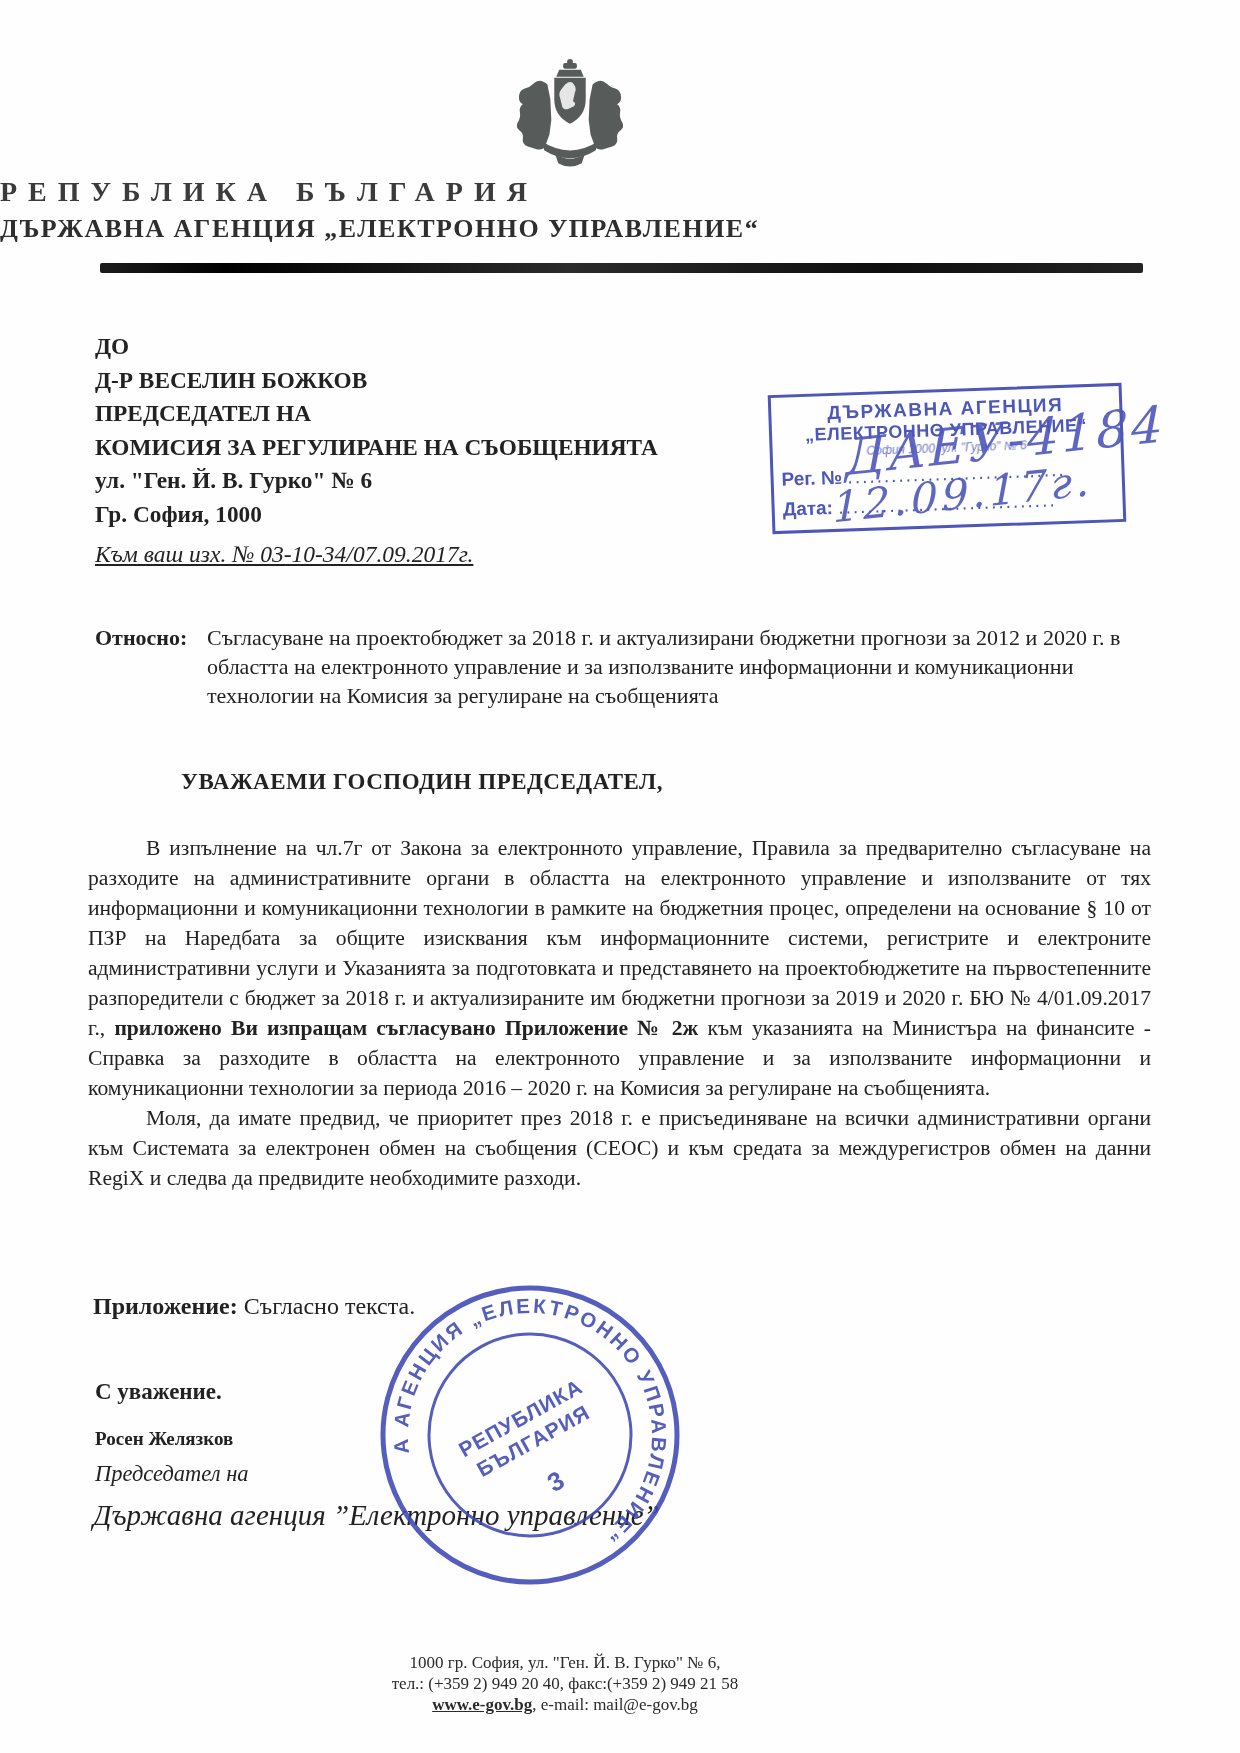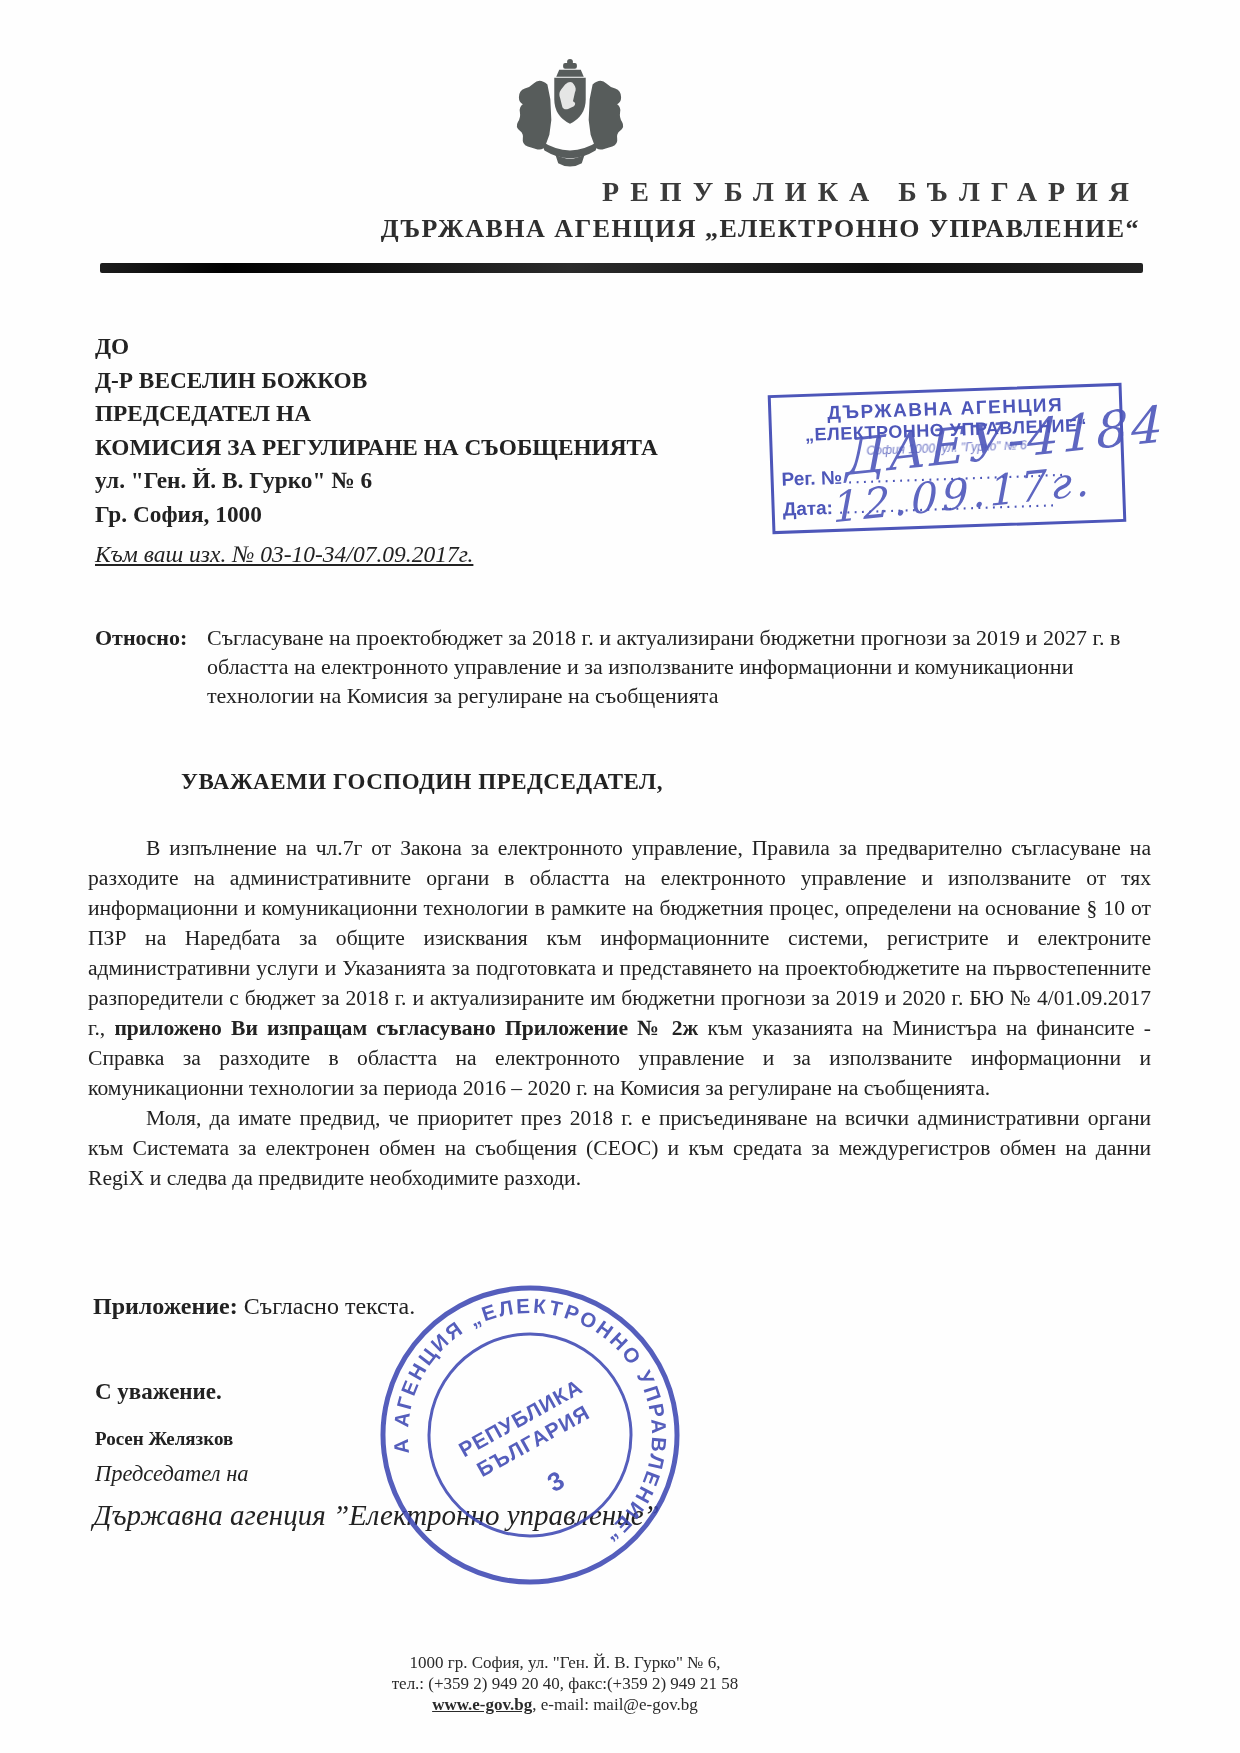--- a/index.html
+++ b/index.html
@@ -11,21 +11,21 @@
   .page{
     position:relative;
     width:1240px;height:1753px;
     margin:0 auto;
     background:#fefefe;
     font-family:"Liberation Serif","DejaVu Serif",serif;
     color:var(--ink);
     overflow:hidden;
   }
   
-  .header{position:absolute;top:58px;left:0;width:1140px;text-align:right;}
+  .header{position:absolute;top:58px;left:0;width:1140px;text-align:left;}
   .emblem{display:block;margin:0 auto 4px auto;}
   .country-title{font-size:28px;font-weight:bold;letter-spacing:11px;color:#3b3b3b;white-space:nowrap;}
   .agency-title{font-size:26px;font-weight:bold;letter-spacing:1.5px;color:#2e2e2e;margin-top:6px;white-space:nowrap;}
   .header-rule{
     position:absolute;top:263px;left:100px;width:1043px;height:10px;
     background:linear-gradient(90deg,#1c1c1c 0%,#000 12%,#2b2b2b 45%,#0e0e0e 75%,#232323 100%);
     border-radius:2px;
   }
   
   .recipient{position:absolute;top:330px;left:95px;font-weight:bold;font-size:23.3px;line-height:33.5px;}
@@ -128,21 +128,21 @@
       <span class="st-dots">..............................</span>
     </div>
     <div class="hw hw-reg">ДАЕУ-4184</div>
     <div class="hw hw-date">12.09.17г.</div>
   </div>
 
   <div class="reference">Към ваш изх. № 03-10-34/07.09.2017г.</div>
 
   <div class="subject">
     <div class="subject-label">Относно:</div>
-    <div class="subject-text">Съгласуване на проектобюджет за 2018 г. и актуализирани бюджетни прогнози за 2019 и 2027 г. в областта на електронното управление и за използваните информационни и комуникационни технологии на Комисия за регулиране на съобщенията</div>
+    <div class="subject-text">Съгласуване на проектобюджет за 2018 г. и актуализирани бюджетни прогнози за 2012 и 2020 г. в областта на електронното управление и за използваните информационни и комуникационни технологии на Комисия за регулиране на съобщенията</div>
   </div>
 
   <div class="salutation">УВАЖАЕМИ ГОСПОДИН ПРЕДСЕДАТЕЛ,</div>
 
   <div class="letter-body">
     <p><span>В изпълнение на чл.7г от Закона за електронното управление, Правила за предварително съгласуване на разходите на административните органи в областта на електронното управление и използваните от тях информационни и комуникационни технологии в рамките на бюджетния процес, определени на основание § 10 от ПЗР на Наредбата за общите изисквания към информационните системи, регистрите и електроните административни услуги и Указанията за подготовката и представянето на проектобюджетите на първостепенните разпоредители с бюджет за 2018 г. и актуализираните им бюджетни прогнози за 2019 и 2020 г. БЮ № 4/01.09.2017 г., </span><b>приложено Ви изпращам съгласувано Приложение № 2ж</b><span> към указанията на Министъра на финансите - Справка за разходите в областта на електронното управление и за използваните информационни и комуникационни технологии за периода 2016 – 2020 г. на Комисия за регулиране на съобщенията.</span></p>
     <p>Моля, да имате предвид, че приоритет през 2018 г. е присъединяване на всички административни органи към Системата за електронен обмен на съобщения (СЕОС) и към средата за междурегистров обмен на данни RegiX и следва да предвидите необходимите разходи.</p>
   </div>
 
   <div class="attachment">

